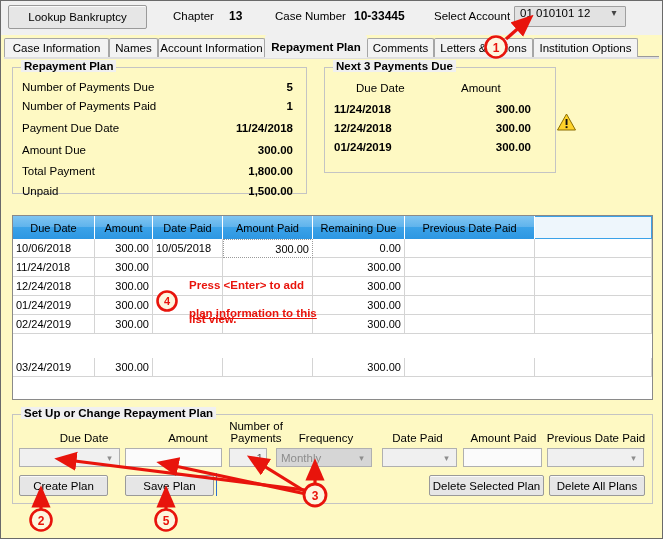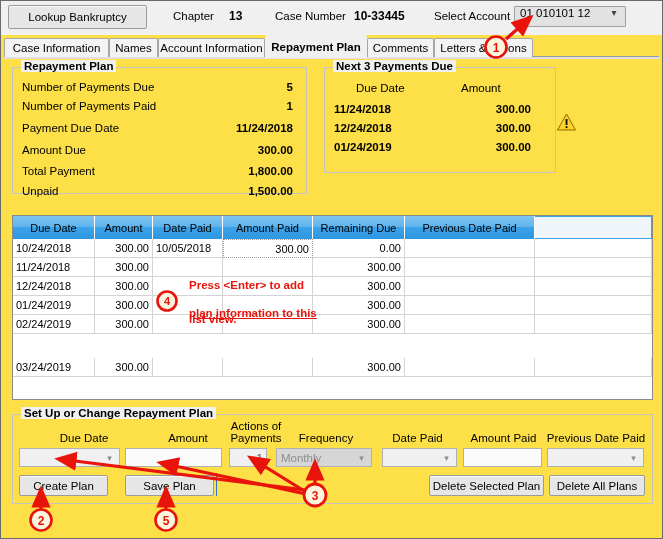--- a/index.html
+++ b/index.html
@@ -7,21 +7,21 @@
     width:663px;height:539px;
     background:#ffffff;
     font-family:"Liberation Sans", sans-serif;
     font-size:11px;
     color:#000;
     overflow:hidden;
   }
   #app{
     position:relative;
     width:663px;height:539px;
-    background:#fde047;
+    background:#fef9c3;
     box-sizing:border-box;
     border:1px solid #6a6a6a;
   }
 
   
   .topbar{position:absolute;left:0;top:0;width:661px;height:34px;background:#f0f0f0;}
   .lookup-btn{
     position:absolute;left:7px;top:4px;width:137px;height:22px;
     background:#e6e6e6;border:1px solid #9a9a9a;border-radius:2px;
     font-size:11.5px;color:#000;display:flex;align-items:center;justify-content:center;
@@ -141,20 +141,21 @@
   </div>
 
   <div class="tabstrip">
     <div class="base"></div>
     <div class="tab" style="left:3px;  width:105px;">Case Information</div>
     <div class="tab" style="left:108px;width:49px;">Names</div>
     <div class="tab" style="left:157px;width:107px;">Account Information</div>
     <div class="tab active" style="left:264px;width:102px;">Repayment Plan</div>
     <div class="tab" style="left:366px;width:67px;">Comments</div>
     <div class="tab" style="left:433px;width:99px;">Letters &amp; Actions</div>
+    <div class="tab" style="left:532px;width:105px;">Institution Options</div>
   </div>
 
   <div class="group" style="left:11px;top:66px;width:295px;height:127px;">
     <span class="gtitle">Repayment Plan</span>
   </div>
   <div class="row-lbl" style="left:21px;top:80px;">Number of Payments Due</div>
   <div class="row-val" style="left:200px;top:80px;width:92px;">5</div>
   <div class="row-lbl" style="left:21px;top:99px;">Number of Payments Paid</div>
   <div class="row-val" style="left:200px;top:99px;width:92px;">1</div>
   <div class="row-lbl" style="left:21px;top:121px;">Payment Due Date</div>
@@ -193,21 +194,21 @@
       <div class="hc" style="left:0px;   width:82px;">Due Date</div>
       <div class="hc" style="left:82px;  width:58px;">Amount</div>
       <div class="hc" style="left:140px; width:70px;">Date Paid</div>
       <div class="hc" style="left:210px; width:90px;">Amount Paid</div>
       <div class="hc" style="left:300px; width:92px;">Remaining Due</div>
       <div class="hc" style="left:392px; width:130px;">Previous Date Paid</div>
       <div class="hc blank" style="left:522px; width:117px;"></div>
     </div>
 
     <div class="grow" style="top:23px;">
-      <div class="gcell" style="left:0px;  width:82px;">10/24/2018</div>
+      <div class="gcell" style="left:0px;  width:82px;">10/06/2018</div>
       <div class="gcell r" style="left:82px; width:58px;">300.00</div>
       <div class="gcell" style="left:140px;width:70px;">10/05/2018</div>
       <div class="gcell r focus" style="left:210px;width:90px;">300.00</div>
       <div class="gcell r" style="left:300px;width:92px;">0.00</div>
       <div class="gcell" style="left:392px;width:130px;"></div>
       <div class="gcell" style="left:522px;width:117px;"></div>
     </div>
 
     <div class="grow" style="top:42px;">
       <div class="gcell" style="left:0px;  width:82px;">11/24/2018</div>
@@ -259,21 +260,21 @@
       <div class="gcell" style="left:522px;width:117px;"></div>
     </div>
   </div>
 
   <div class="group" style="left:11px;top:413px;width:641px;height:90px;">
     <span class="gtitle">Set Up or Change Repayment Plan</span>
   </div>
 
   <div class="fld-lbl" style="left:18px;top:431px;width:130px;">Due Date</div>
   <div class="fld-lbl" style="left:122px;top:431px;width:130px;">Amount</div>
-  <div class="fld-lbl" style="left:224px;top:419px;width:62px;">Actions of</div>
+  <div class="fld-lbl" style="left:224px;top:419px;width:62px;">Number of</div>
   <div class="fld-lbl" style="left:224px;top:431px;width:62px;">Payments</div>
   <div class="fld-lbl" style="left:289px;top:431px;width:72px;">Frequency</div>
   <div class="fld-lbl" style="left:380px;top:431px;width:73px;">Date Paid</div>
   <div class="fld-lbl" style="left:465px;top:431px;width:75px;">Amount Paid</div>
   <div class="fld-lbl" style="left:540px;top:431px;width:110px;">Previous Date Paid</div>
 
   <div class="cbox" style="left:18px;top:447px;width:101px;">
     <span class="ctxt"></span>
     <span class="cchev">▾</span>
   </div>

